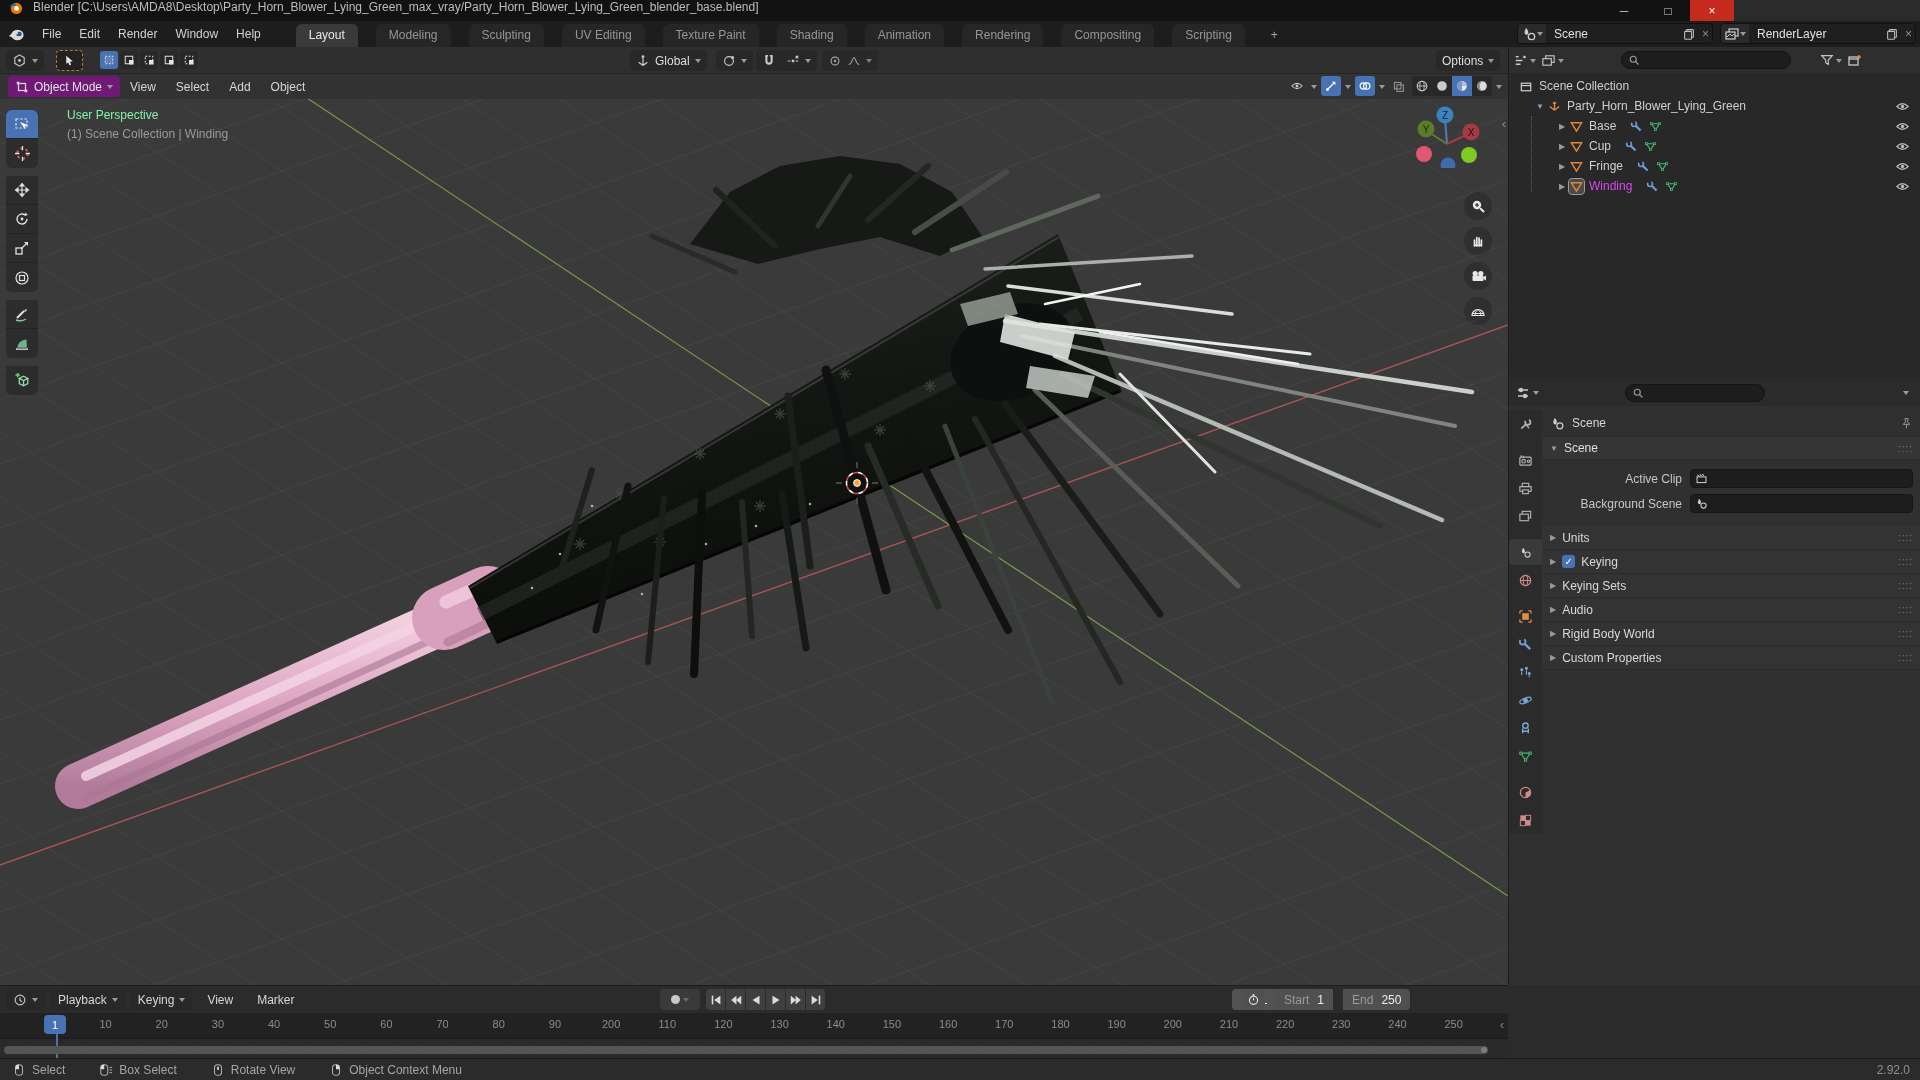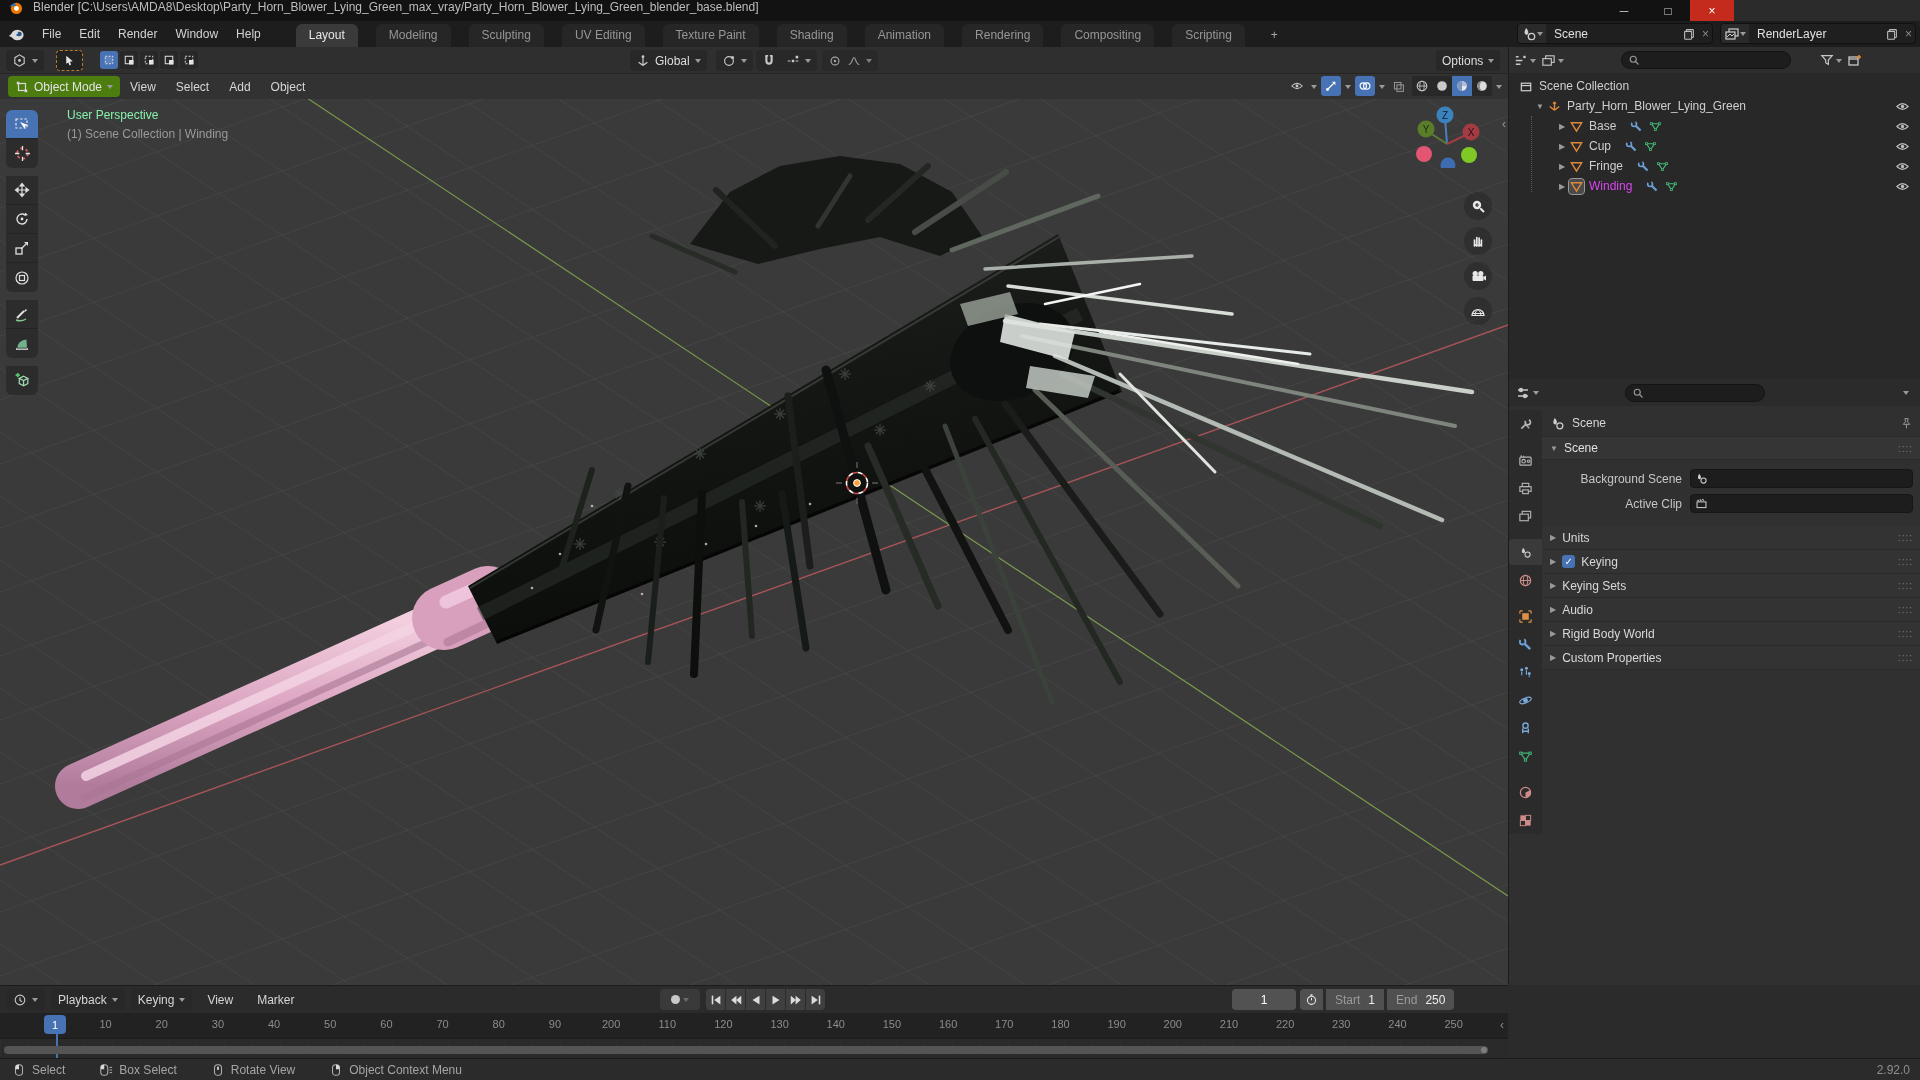--- a/index.html
+++ b/index.html
@@ -27,21 +27,21 @@
 .sel-group .val{padding:0 8px;color:#e0e0e0}
 .sel-group .mini{display:flex;align-items:center;padding:0 3px;color:#8a8a8a}
 
 #toolsettings{position:absolute;left:0;top:47px;width:1920px;height:27px;background:#2f2f2f;border-bottom:1px solid #242424}
 .ts-btn{position:absolute;top:3px;height:21px;background:#282828;border-radius:4px;display:flex;align-items:center;padding:0 6px;gap:5px;color:#dcdcdc}
 .mode-ic{width:18px;height:18px;border-radius:3px;display:flex;align-items:center;justify-content:center;background:#282828}
 .mode-ic.active{background:#4772b3}
 
 #viewport{position:absolute;left:0;top:74px;width:1508px;height:911px;background:#3a3a3a;overflow:hidden}
 #vp-header{position:absolute;left:0;top:0;width:100%;height:25px;background:#323232;display:flex;align-items:center;z-index:5}
-#vp-header .vbtn{background:#4d7c0f;border-radius:4px;height:21px;display:flex;align-items:center;padding:0 7px;gap:5px;margin-left:8px;color:#e2e2e2}
+#vp-header .vbtn{background:#701a75;border-radius:4px;height:21px;display:flex;align-items:center;padding:0 7px;gap:5px;margin-left:8px;color:#e2e2e2}
 #vp-header .vmenu{padding:3px 10px;color:#d6d6d6}
 #vp-right{position:absolute;right:6px;top:2px;display:flex;align-items:center;gap:4px}
 .tgl{height:20px;border-radius:3px;display:flex;align-items:center;justify-content:center;padding:0 3px}
 .tgl.on{background:#4772b3}
 .tgl-group{display:flex;background:#282828;border-radius:3px;overflow:hidden}
 .tgl-group .tgl{border-radius:0}
 #vp-overlay{position:absolute;left:67px;top:32px;z-index:4;line-height:19px}
 #vp-overlay .l1{color:#86efac}
 #vp-overlay .l2{color:#9a9a9a}
 #toolbar{position:absolute;left:6px;top:36px;z-index:5;display:flex;flex-direction:column}
@@ -85,21 +85,21 @@
 #timeline{position:absolute;left:0;top:985px;width:1508px;height:73px;background:#2b2b2b;border-top:1px solid #1c1c1c}
 #tl-header{height:27px;display:flex;align-items:center;position:relative}
 #tl-header .tbtn{background:#282828;border-radius:4px;height:21px;display:flex;align-items:center;padding:0 7px;gap:5px;margin-left:6px}
 #tl-header .tmenu{padding:3px 9px}
 #transport{position:absolute;left:706px;top:3px;display:flex;gap:1px}
 .tp-btn{width:19px;height:21px;background:#3f3f3f;display:flex;align-items:center;justify-content:center}
 .tp-btn:first-child{border-radius:4px 0 0 4px}
 .tp-btn:last-child{border-radius:0 4px 4px 0}
 #rec-btn{position:absolute;left:660px;top:3px;width:40px;height:21px;background:#3a3a3a;border-radius:4px;display:flex;align-items:center;justify-content:center;gap:3px}
 #frame-field{position:absolute;left:1232px;top:3px;width:64px;height:21px;background:#525252;border-radius:4px;display:flex;align-items:center;justify-content:center;color:#fff}
-#range-group{position:absolute;left:1300px;top:3px;display:flex;gap:3px}
+#range-group{position:absolute;left:1242px;top:3px;display:flex;gap:10px}
 .rg{background:#505050;height:21px;display:flex;align-items:center;padding:0 9px;gap:8px;color:#ececec}
 .rg:first-child{border-radius:4px 0 0 4px;padding:0 5px}
 .rg:last-child{border-radius:0 4px 4px 0}
 #ruler{position:absolute;left:0;top:27px;width:1508px;height:26px;background:#222222;border-bottom:1px solid #1c1c1c}
 .rtick{position:absolute;top:5px;color:#8c8c8c;font-size:11px;transform:translateX(-50%)}
 #cur-frame{position:absolute;top:2px;width:22px;height:19px;background:#4772b3;border-radius:4px;color:#fff;display:flex;align-items:center;justify-content:center;transform:translateX(-50%);font-size:11px}
 #playhead{position:absolute;width:2px;background:#4772b3}
 #tl-strip{position:absolute;left:0;top:53px;width:1508px;height:20px;background:#2a2a2a;background-image:repeating-linear-gradient(90deg,#2d2d2d 0 1px,transparent 1px 28px)}
 #tl-scroll{position:absolute;left:4px;top:60px;width:1484px;height:8px;background:#555555;border-radius:4px}
 #tl-scroll .knob{position:absolute;right:1px;top:1px;width:6px;height:6px;border-radius:50%;background:#7d7d7d}
@@ -1057,39 +1057,39 @@
             </svg>
           </span>
       </div>
       <div class="panel-hd">
         <span style="font-size:8px;color:#9a9a9a">▼</span>
         <span>Scene</span>
         <span class="dots">::::</span>
       </div>
       <div id="scene-fields" style="padding:6px 0 10px">
           <div class="prow">
+   <span class="plabel">Active Clip</span>
+   <span class="pfield">
+     <span>
+                <svg width="13" height="13" viewBox="0 0 16 16">
+                  <rect x="2.5" y="6" width="11" height="7" fill="none" stroke="#c8c8c8" stroke-width="1.3"></rect>
+                  <path d="M3 3.5l2 2M6 3l2 2M9 2.5l2 2" stroke="#c8c8c8" stroke-width="1.4"></path>
+                </svg>
+              </span>
+              <span style="flex:1"></span>
+
+   </span>
+ </div>
+          <div class="prow">
    <span class="plabel">Background Scene</span>
    <span class="pfield">
      <span>
                 <svg width="13" height="13" viewBox="0 0 16 16">
                   <path d="M5 2 C3 6 3 8 5.5 9 8 8 8 5 5 2z" fill="#cfcfcf"></path>
                   <circle cx="10.5" cy="10.5" r="3.2" fill="none" stroke="#cfcfcf" stroke-width="1.3"></circle>
-                </svg>
-              </span>
-              <span style="flex:1"></span>
-
-   </span>
- </div>
-          <div class="prow">
-   <span class="plabel">Active Clip</span>
-   <span class="pfield">
-     <span>
-                <svg width="13" height="13" viewBox="0 0 16 16">
-                  <rect x="2.5" y="6" width="11" height="7" fill="none" stroke="#c8c8c8" stroke-width="1.3"></rect>
-                  <path d="M3 3.5l2 2M6 3l2 2M9 2.5l2 2" stroke="#c8c8c8" stroke-width="1.4"></path>
                 </svg>
               </span>
               <span style="flex:1"></span>
 
    </span>
  </div>
         </div>
       <div id="collapsed-panels">
           <div class="cpanel">
    <span style="font-size:8px;color:#9a9a9a">▶</span>

